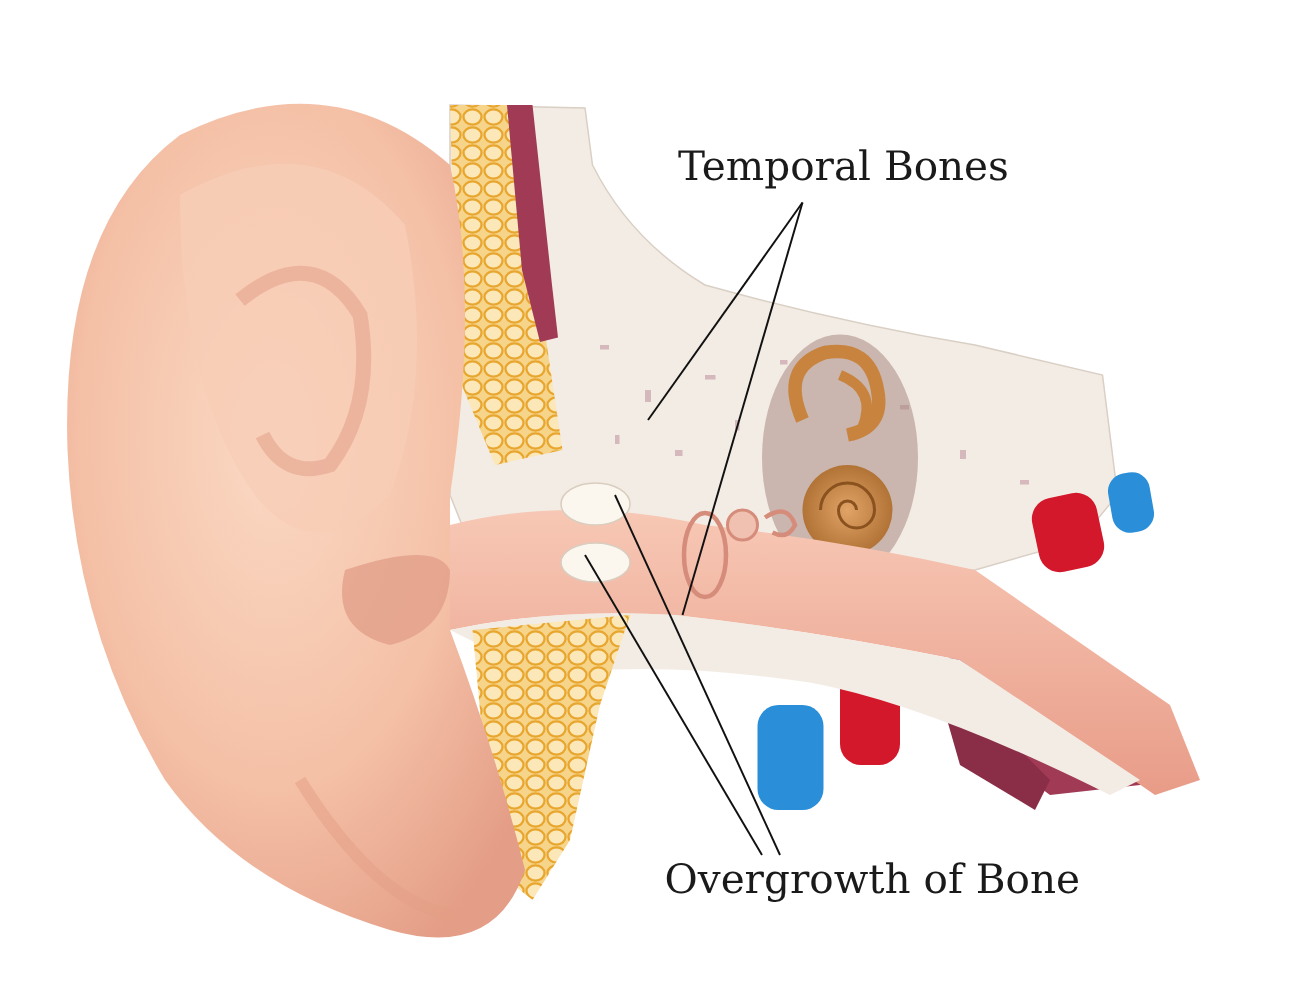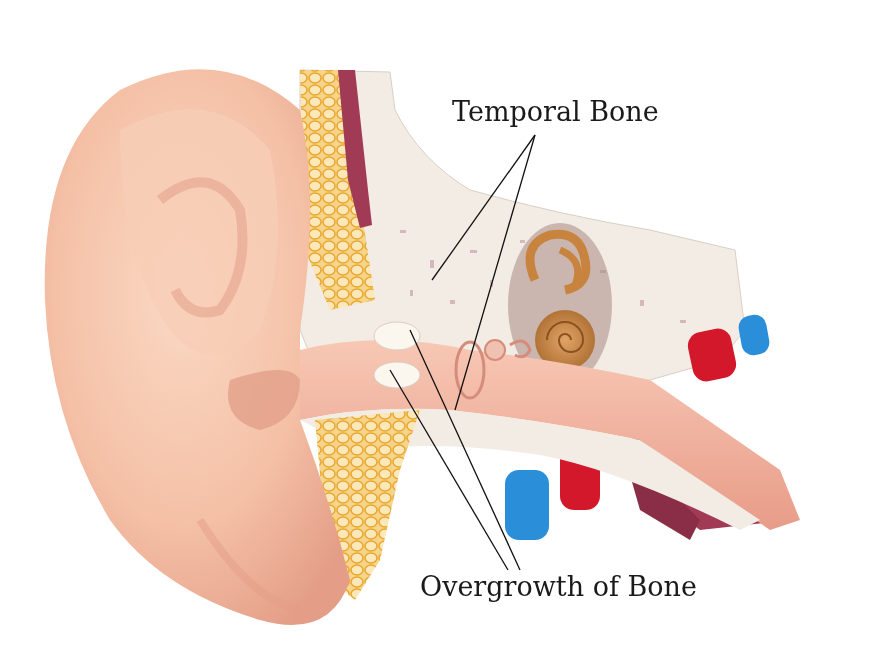--- a/index.html
+++ b/index.html
@@ -1,20 +1,20 @@
 <!DOCTYPE html>
 <html><head>
 <meta charset="utf-8">
 <style>
   html, body { margin: 0; padding: 0; background: #ffffff; }
   body { width: 870px; height: 672px; overflow: hidden; position: relative; font-family: "DejaVu Serif", serif; }
   #stage { position: absolute; left: 0; top: 0; width: 870px; height: 672px; }
   .label { position: absolute; color: #1a1a1a; font-family: "DejaVu Serif", "Liberation Serif", serif; white-space: nowrap; }
   #lbl-temporal { left: 452px; top: 96px; font-size: 27px; }
-  #lbl-overgrowth { left: 420px; top: 568px; font-size: 27px; text-align: left; width: 300px; line-height: 38px; }
+  #lbl-overgrowth { left: 420px; top: 568px; font-size: 27px; text-align: right; width: 300px; line-height: 38px; }
 </style>
 </head>
 <body>
 
 <div id="stage">
   <svg width="870" height="672" viewBox="0 0 870 672">
     <defs>
       <radialGradient id="skinG" cx="0.45" cy="0.4" r="0.7">
         <stop offset="0" stop-color="#fbd9c4"></stop>
         <stop offset="0.6" stop-color="#f4c0a6"></stop>
@@ -102,17 +102,17 @@
     </g>
 
     <g stroke="#111" stroke-width="1.3" fill="none">
       <line x1="535" y1="135" x2="432" y2="280"></line>
       <line x1="535" y1="135" x2="455" y2="410"></line>
       <line x1="410" y1="330" x2="520" y2="570"></line>
       <line x1="390" y1="370" x2="508" y2="570"></line>
     </g>
   </svg>
 
-  <div class="label" id="lbl-temporal">Temporal Bone</div>
+  <div class="label" id="lbl-temporal">Temporal Bones</div>
   <div class="label" id="lbl-overgrowth">
     <div>Overgrowth of Bone</div>
   </div>
 </div>
 
 </body></html>

